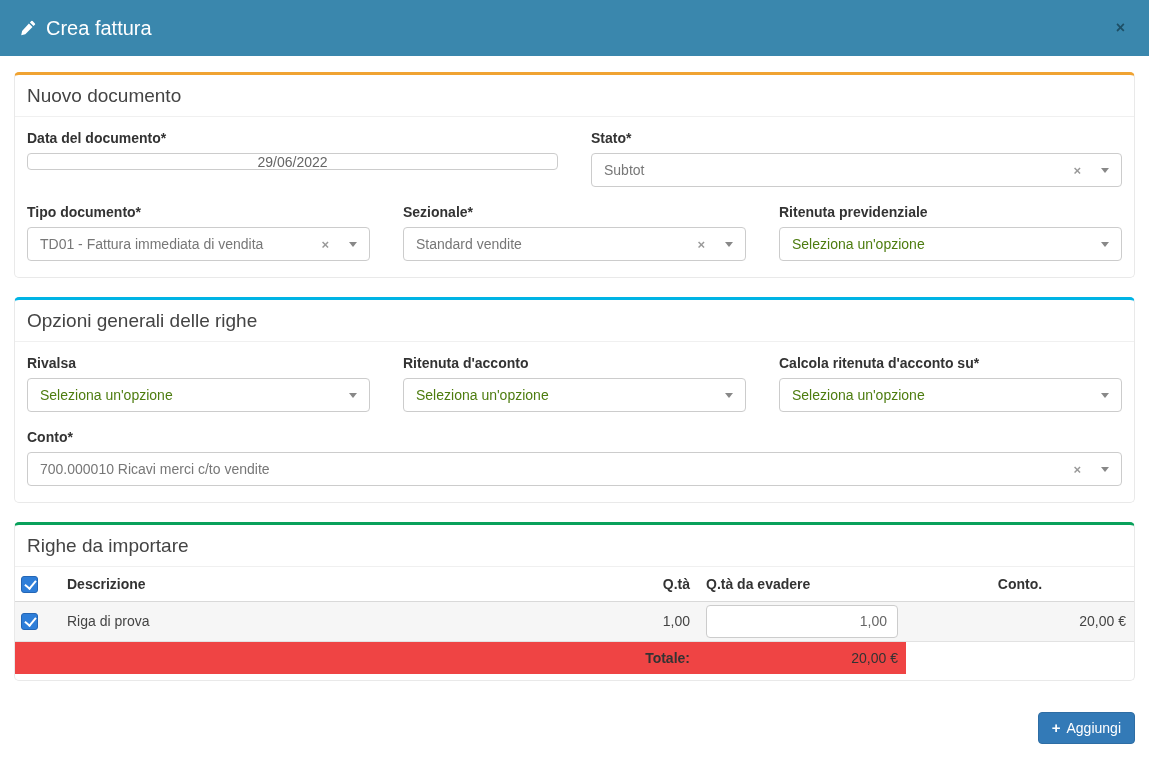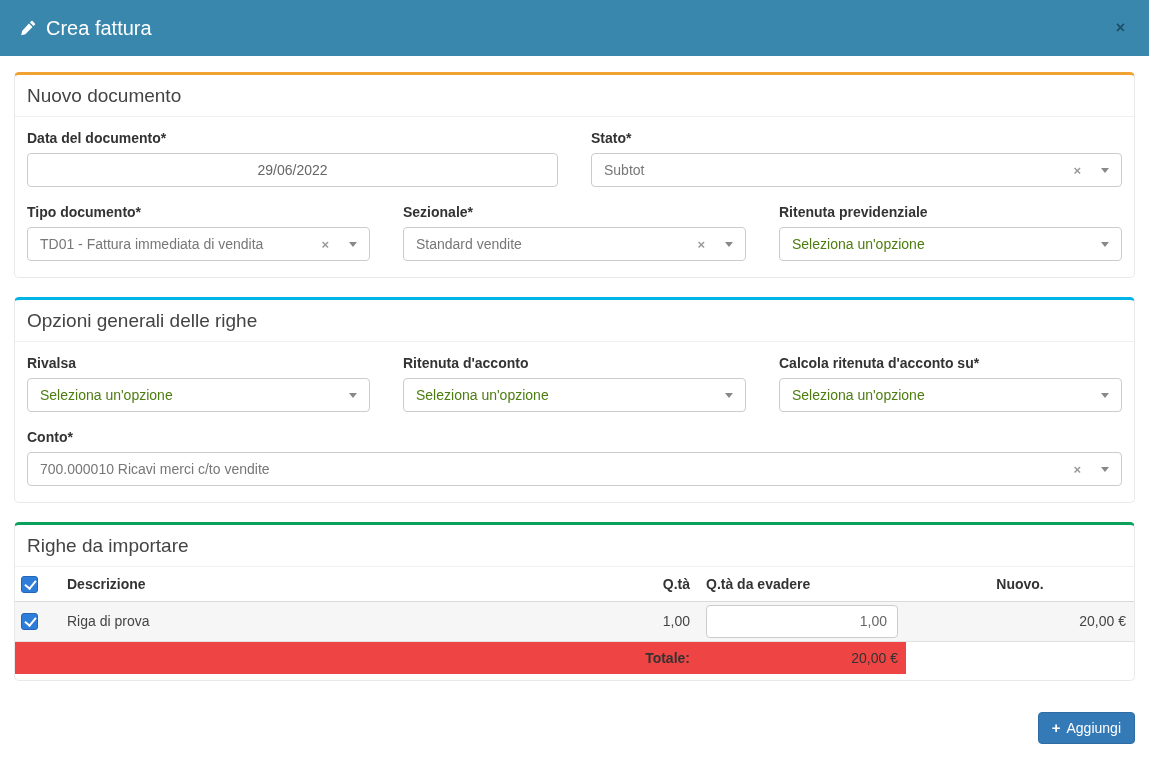--- a/index.html
+++ b/index.html
@@ -40,21 +40,21 @@
     display:flex; align-items:center; padding:0 12px; cursor:pointer;
   }
   .select-value { flex:1; color:#777; white-space:nowrap; overflow:hidden; text-overflow:ellipsis; }
   .select-value.placeholder { color:#4d7c0f; }
   .select-clear { color:#999; font-size:13px; font-weight:700; margin-right:20px; cursor:pointer; }
   .select-caret {
     width:0; height:0; border-left:4px solid transparent; border-right:4px solid transparent;
     border-top:5px solid #888; flex:0 0 auto;
   }
   .text-input {
-    width:100%; height:34px; border:1px solid #ccc; border-radius:4px;
+    width:100%; height:17px; border:1px solid #ccc; border-radius:4px;
     font-family:inherit; font-size:14px; color:#666; padding:0 10px; background:#fff; outline:none;
   }
   .date-input { text-align:center; }
   
   .rows-card .card-body { padding:0 0 6px 0; }
   table.rows-table { width:100%; border-collapse:collapse; table-layout:fixed; }
   .rows-table th { font-weight:700; color:#333; padding:8px; border-bottom:1px solid #d9d9d9; }
   .rows-table th.cell-check, .rows-table td.cell-check { width:44px; padding-left:6px; padding-right:0; text-align:left; }
   .rows-table .t-left { text-align:left; }
   .rows-table .t-right { text-align:right; }
@@ -197,21 +197,21 @@
             <col class="c-qty">
             <col class="c-evadere">
             <col class="c-subtot">
         </colgroup>
         <thead>
           <tr>
             <th class="cell-check"><span class="checkbox"></span></th>
             <th class="t-left">Descrizione</th>
             <th class="t-right">Q.tà</th>
             <th class="t-left">Q.tà da evadere</th>
-            <th class="t-center">Nuovo.</th>
+            <th class="t-center">Conto.</th>
           </tr>
         </thead>
         <tbody>
           <tr>
             <td class="cell-check"><span class="checkbox"></span></td>
             <td class="t-left">Riga di prova</td>
             <td class="t-right">1,00</td>
             <td class="cell-input">
               <input class="text-input qty-input" value="1,00" style="">
             </td>

